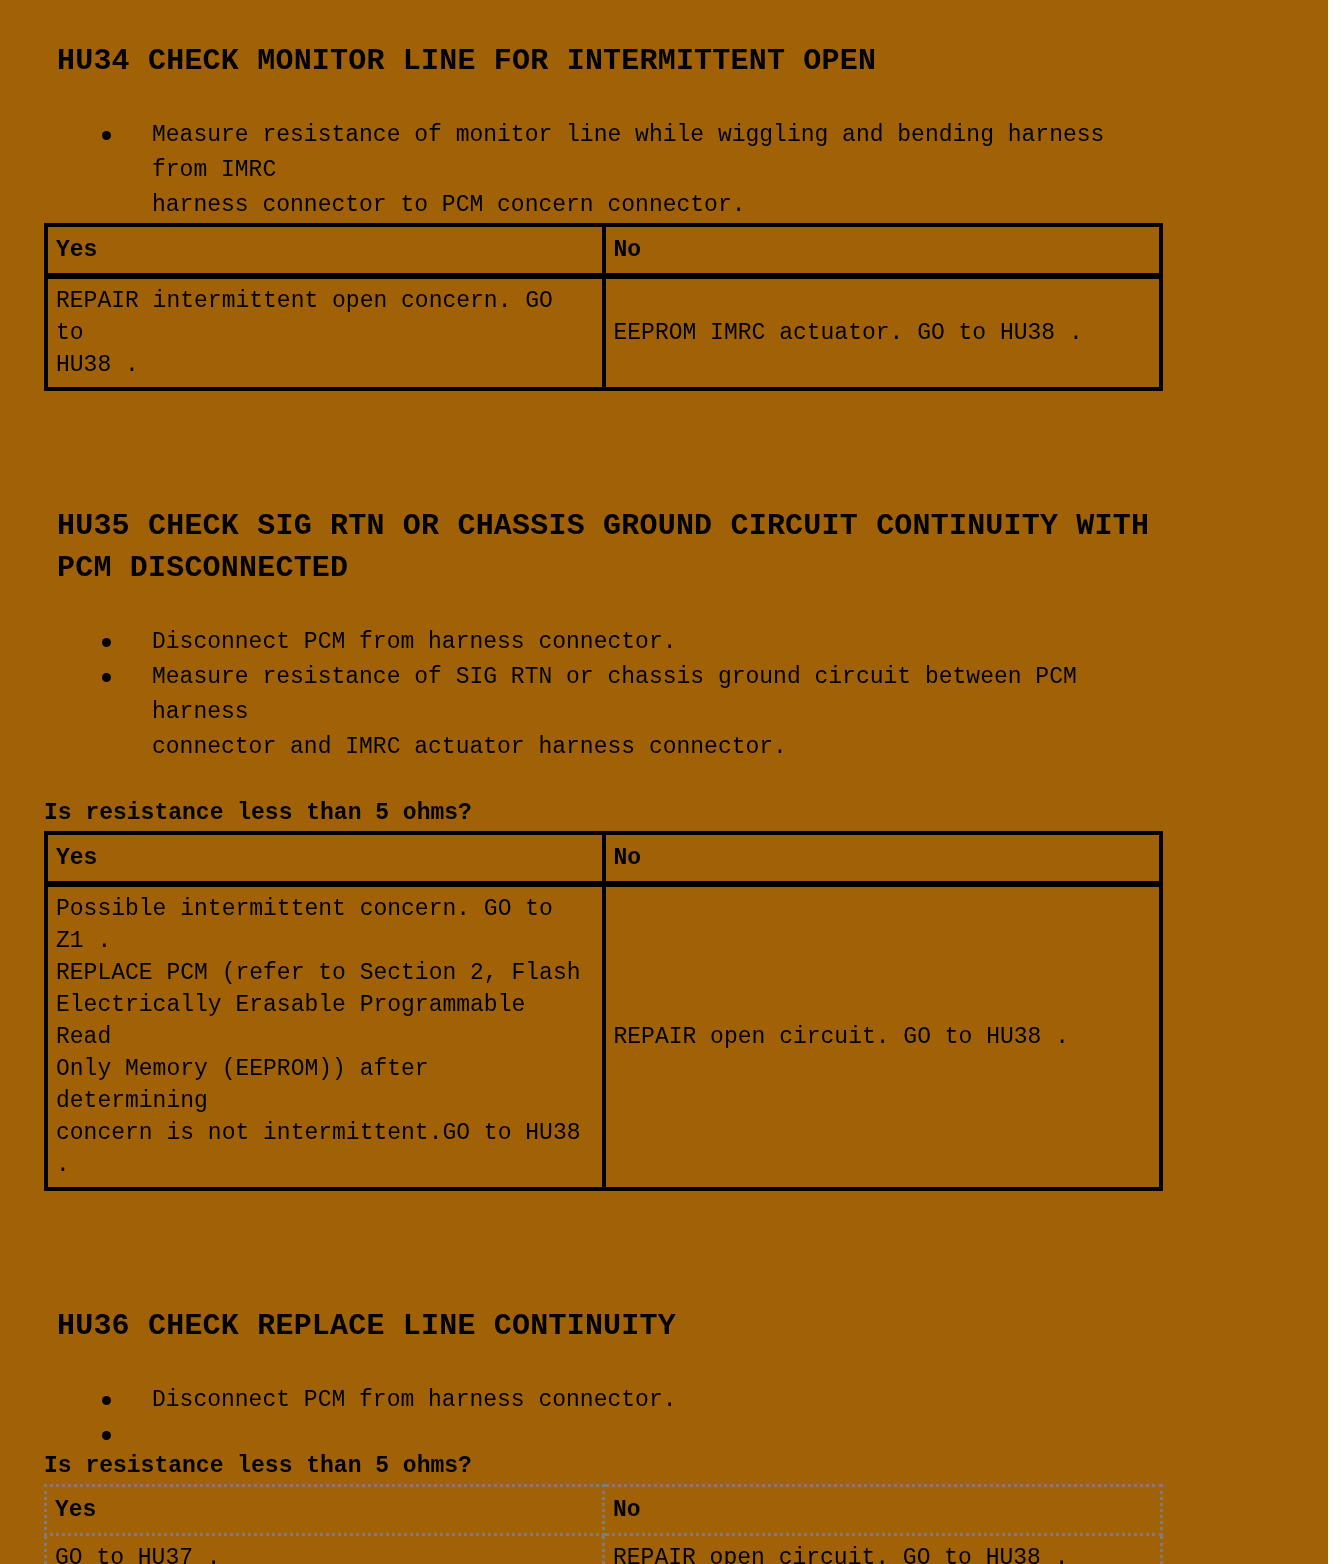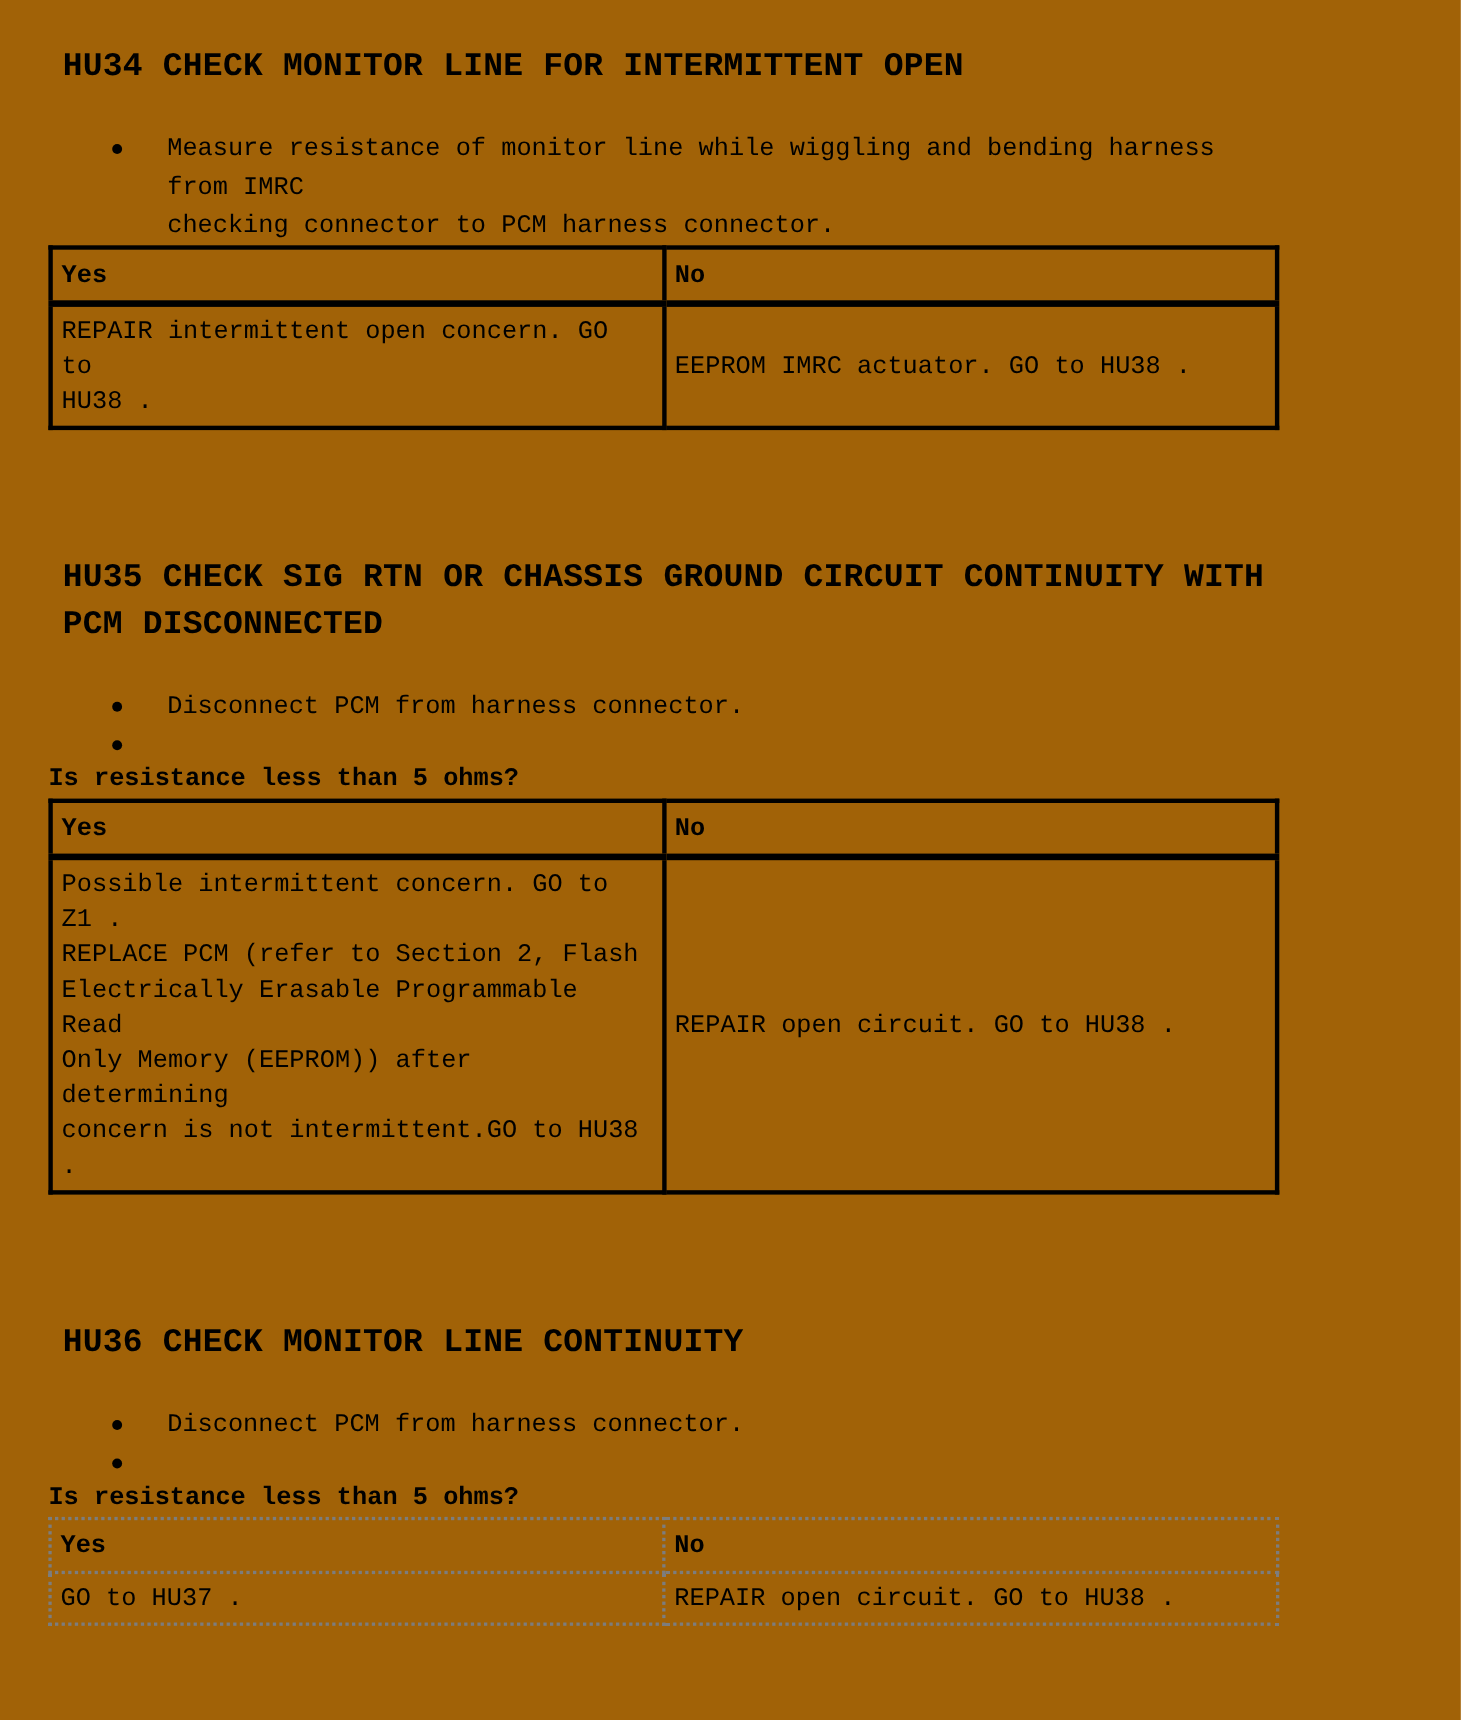--- a/index.html
+++ b/index.html
@@ -90,21 +90,21 @@
 <body>
 
 <div class="page">
 
   <section class="step">
     <h2 class="step-heading">HU34 CHECK MONITOR LINE FOR INTERMITTENT OPEN</h2>
     <ul class="bullets">
       <li class="bullet">
         <span class="dot"></span>
         <span class="bullet-text">Measure resistance of monitor line while wiggling and bending harness from IMRC
-checking connector to PCM harness connector.</span>
+harness connector to PCM concern connector.</span>
       </li>
     </ul>
     <table class="decision-table solid">
       <thead>
         <tr>
           <th>Yes</th>
           <th>No</th>
         </tr>
       </thead>
       <tbody>
@@ -120,20 +120,22 @@
   <section class="step">
     <h2 class="step-heading">HU35 CHECK SIG RTN OR CHASSIS GROUND CIRCUIT CONTINUITY WITH
 PCM DISCONNECTED</h2>
     <ul class="bullets">
       <li class="bullet">
         <span class="dot"></span>
         <span class="bullet-text">Disconnect PCM from harness connector.</span>
       </li>
       <li class="bullet">
         <span class="dot"></span>
+        <span class="bullet-text">Measure resistance of SIG RTN or chassis ground circuit between PCM harness
+connector and IMRC actuator harness connector.</span>
       </li>
     </ul>
     <p class="question">Is resistance less than 5 ohms?</p>
     <table class="decision-table solid">
       <thead>
         <tr>
           <th>Yes</th>
           <th>No</th>
         </tr>
       </thead>
@@ -144,21 +146,21 @@
 Electrically Erasable Programmable Read
 Only Memory (EEPROM)) after determining
 concern is not intermittent.GO to HU38 .</td>
           <td>REPAIR open circuit. GO to HU38 .</td>
         </tr>
       </tbody>
     </table>
   </section>
 
   <section class="step">
-    <h2 class="step-heading">HU36 CHECK MONITOR LINE CONTINUITY</h2>
+    <h2 class="step-heading">HU36 CHECK REPLACE LINE CONTINUITY</h2>
     <ul class="bullets">
       <li class="bullet">
         <span class="dot"></span>
         <span class="bullet-text">Disconnect PCM from harness connector.</span>
       </li>
       <li class="bullet">
         <span class="dot"></span>
       </li>
     </ul>
     <p class="question">Is resistance less than 5 ohms?</p>

